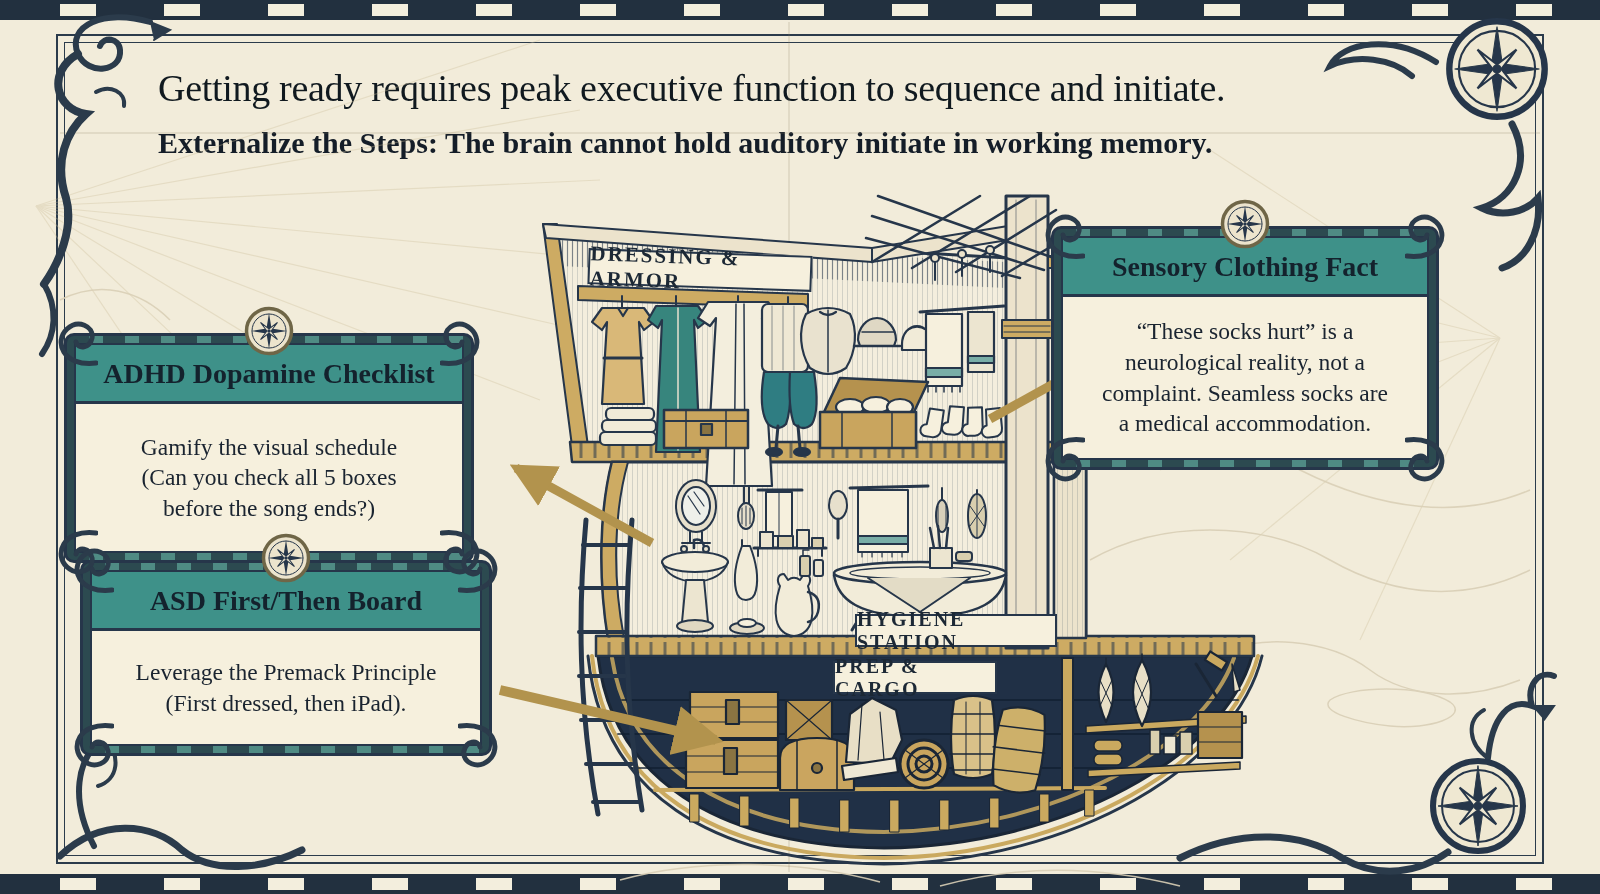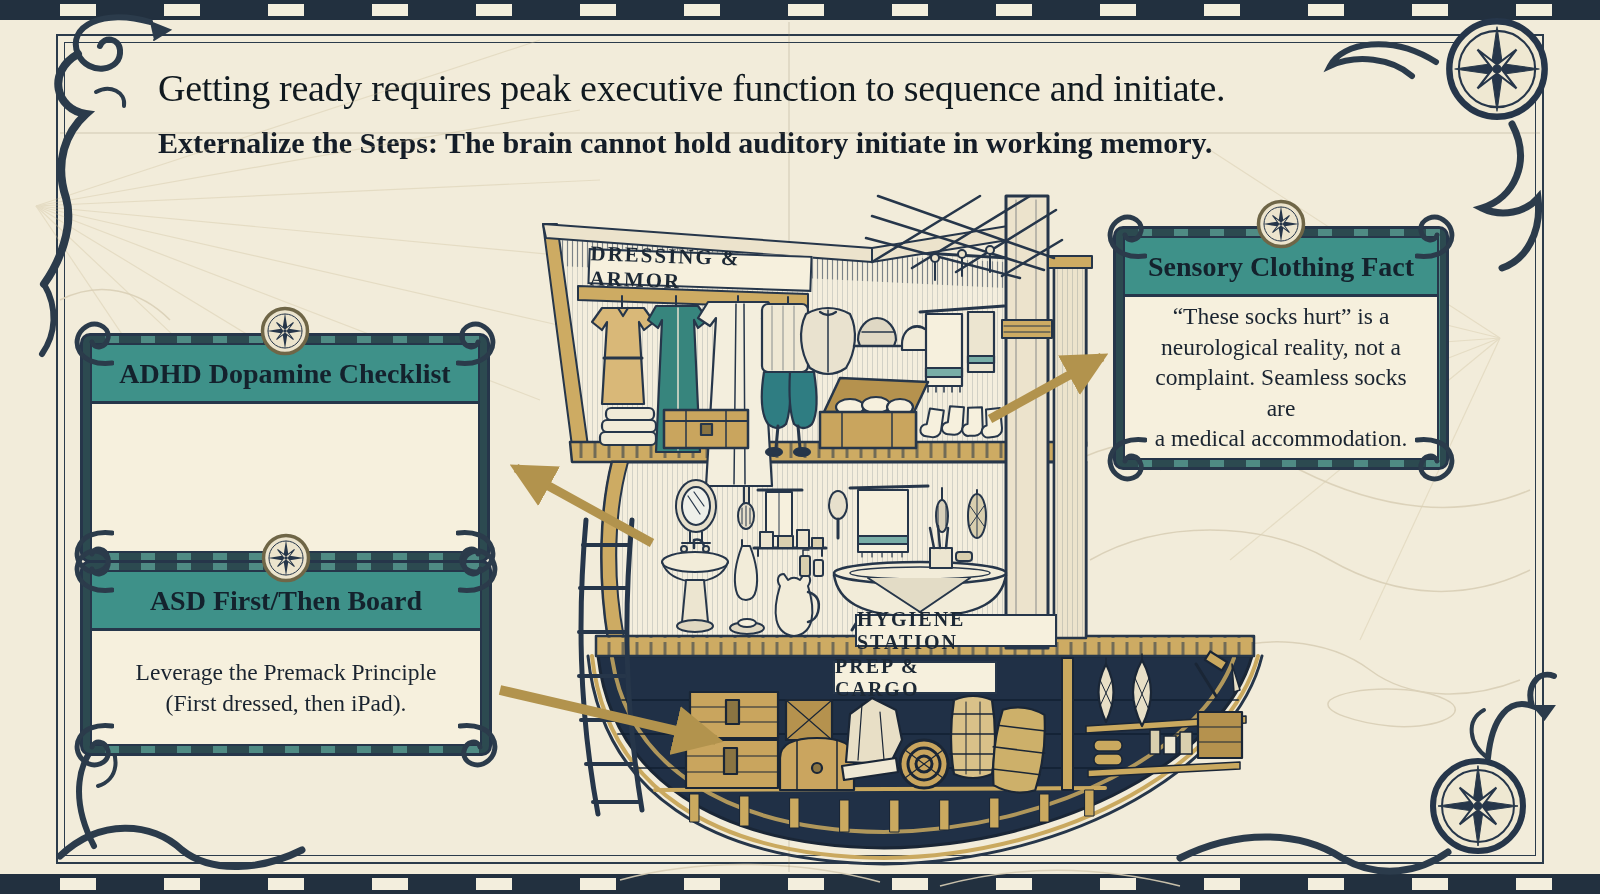--- a/index.html
+++ b/index.html
@@ -471,41 +471,44 @@
     <path d="M652,543 L516,468" stroke-width="9" marker-end="url(#ah)"></path>
     <path d="M990,419 L1102,357" stroke-width="9" marker-end="url(#ah)"></path>
     <path d="M500,690 L716,740" stroke-width="10" marker-end="url(#ah)"></path>
   </g>
 </svg>
 
 <div class="ship-label lbl-dressing">DRESSING &amp; ARMOR</div>
 <div class="ship-label lbl-hygiene">HYGIENE STATION</div>
 <div class="ship-label lbl-prep">PREP &amp; CARGO</div>
 
-<div class="callout" style="left:80px;top:333px;width:410px;height:230px;">
+<div class="callout" style="left:64px;top:333px;width:410px;height:230px;">
   <svg class="curl tl" viewBox="0 0 46 46">
       <path d="M44,42 C10,46 2,20 15,8 C26,-2 42,5 40,17 C38,27 26,29 24,21" fill="none" stroke="#2b3b4b" stroke-width="5" stroke-linecap="round"></path>
     </svg>
   <svg class="curl tr" viewBox="0 0 46 46">
       <path d="M44,42 C10,46 2,20 15,8 C26,-2 42,5 40,17 C38,27 26,29 24,21" fill="none" stroke="#2b3b4b" stroke-width="5" stroke-linecap="round"></path>
     </svg>
   <svg class="curl bl" viewBox="0 0 46 46">
       <path d="M44,42 C10,46 2,20 15,8 C26,-2 42,5 40,17 C38,27 26,29 24,21" fill="none" stroke="#2b3b4b" stroke-width="5" stroke-linecap="round"></path>
     </svg>
   <svg class="curl br" viewBox="0 0 46 46">
       <path d="M44,42 C10,46 2,20 15,8 C26,-2 42,5 40,17 C38,27 26,29 24,21" fill="none" stroke="#2b3b4b" stroke-width="5" stroke-linecap="round"></path>
     </svg>
   <div class="callout-compass">
     <svg width="50" height="50">
         <use href="#compass-gold" width="50" height="50"></use>
       </svg>
   </div>
   <div class="callout-frame">
     <div class="callout-inner">
       <div class="callout-header">ADHD Dopamine Checklist</div>
+      <div class="callout-body">Gamify the visual schedule
+(Can you check all 5 boxes
+before the song ends?)</div>
     </div>
   </div>
 </div>
 
 <div class="callout" style="left:80px;top:560px;width:412px;height:196px;">
   <svg class="curl tl" viewBox="0 0 46 46">
       <path d="M44,42 C10,46 2,20 15,8 C26,-2 42,5 40,17 C38,27 26,29 24,21" fill="none" stroke="#2b3b4b" stroke-width="5" stroke-linecap="round"></path>
     </svg>
   <svg class="curl tr" viewBox="0 0 46 46">
       <path d="M44,42 C10,46 2,20 15,8 C26,-2 42,5 40,17 C38,27 26,29 24,21" fill="none" stroke="#2b3b4b" stroke-width="5" stroke-linecap="round"></path>
@@ -523,21 +526,21 @@
   </div>
   <div class="callout-frame">
     <div class="callout-inner">
       <div class="callout-header">ASD First/Then Board</div>
       <div class="callout-body">Leverage the Premack Principle
 (First dressed, then iPad).</div>
     </div>
   </div>
 </div>
 
-<div class="callout" style="left:1113px;top:226px;width:336px;height:244px;">
+<div class="callout" style="left:1051px;top:226px;width:388px;height:244px;">
   <svg class="curl tl" viewBox="0 0 46 46">
       <path d="M44,42 C10,46 2,20 15,8 C26,-2 42,5 40,17 C38,27 26,29 24,21" fill="none" stroke="#2b3b4b" stroke-width="5" stroke-linecap="round"></path>
     </svg>
   <svg class="curl tr" viewBox="0 0 46 46">
       <path d="M44,42 C10,46 2,20 15,8 C26,-2 42,5 40,17 C38,27 26,29 24,21" fill="none" stroke="#2b3b4b" stroke-width="5" stroke-linecap="round"></path>
     </svg>
   <svg class="curl bl" viewBox="0 0 46 46">
       <path d="M44,42 C10,46 2,20 15,8 C26,-2 42,5 40,17 C38,27 26,29 24,21" fill="none" stroke="#2b3b4b" stroke-width="5" stroke-linecap="round"></path>
     </svg>
   <svg class="curl br" viewBox="0 0 46 46">

